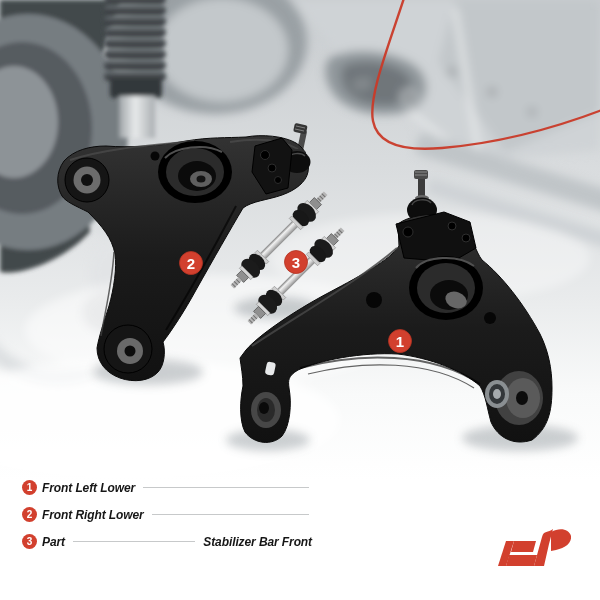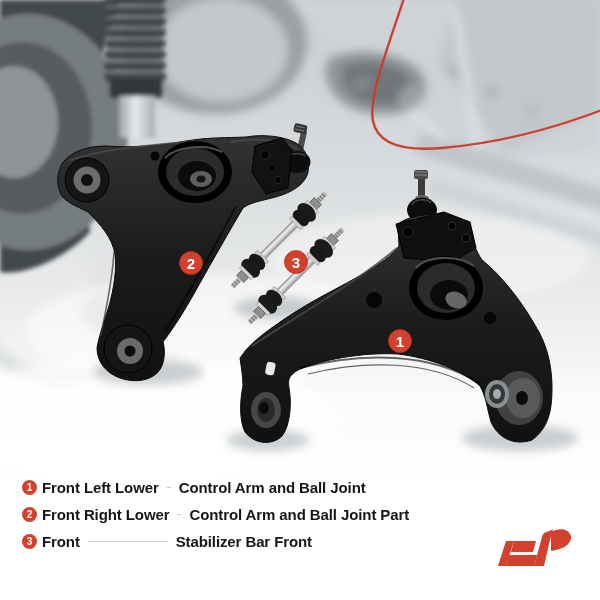--- a/index.html
+++ b/index.html
@@ -11,21 +11,21 @@
   .scene text.badge-num{
     font-family:"Liberation Sans", sans-serif;font-weight:bold;font-size:15px;fill:#fff;
   }
   .legend{position:absolute;left:22px;top:474px;width:290px;}
   .legend-row{display:flex;align-items:center;height:27px;gap:5px;}
   .legend-num{
     flex:0 0 auto;width:15px;height:15px;border-radius:50%;background:#d2402e;
     color:#fff;font-size:10px;font-weight:bold;line-height:15px;text-align:center;
   }
   .legend-left,.legend-right{
-    font-size:15px;font-weight:bold;color:#161616;white-space:nowrap;letter-spacing:-0.1px;
+    font-size:12px;font-weight:bold;color:#161616;white-space:nowrap;letter-spacing:-0.1px;font-style:italic;
   }
   .legend-line{flex:1 1 auto;min-width:4px;height:0;border-top:1px solid #c7c9ca;margin:0 3px;}
   .logo{position:absolute;left:488px;top:522px;display:block;}
 </style>
 </head>
 <body>
 
 <div class="stage">
 
   <svg class="scene" width="600" height="480" viewBox="0 0 600 480">
@@ -266,31 +266,29 @@
       <circle cx="296" cy="262" r="11.5" stroke="#b23222" stroke-width="0.8" fill="#d2402e"></circle>
       <text class="badge-num" x="296" y="267.5" text-anchor="middle">3</text>
     </g>
   </svg>
 
   <div class="legend">
     <div class="legend-row">
       <span class="legend-num">1</span>
       <span class="legend-left">Front Left Lower</span>
       <span class="legend-line"></span>
-      <span class="legend-right">Control Arm and Ball Joint</span>
     </div>
     <div class="legend-row">
       <span class="legend-num">2</span>
       <span class="legend-left">Front Right Lower</span>
       <span class="legend-line"></span>
-      <span class="legend-right">Control Arm and Ball Joint Part</span>
     </div>
     <div class="legend-row">
       <span class="legend-num">3</span>
-      <span class="legend-left">Front</span>
+      <span class="legend-left">Part</span>
       <span class="legend-line"></span>
       <span class="legend-right">Stabilizer Bar Front</span>
     </div>
   </div>
 
   <svg class="logo" width="96" height="58" viewBox="0 0 96 58">
     <g fill="#d2402e">
       <path d="M10,44 L18,19 L26,19 L18,44 Z"></path>
       <path d="M26,19 L48,19 L45,30 L23,30 Z"></path>
       <path d="M21,33 L49,33 L46,44 L18,44 Z"></path>

